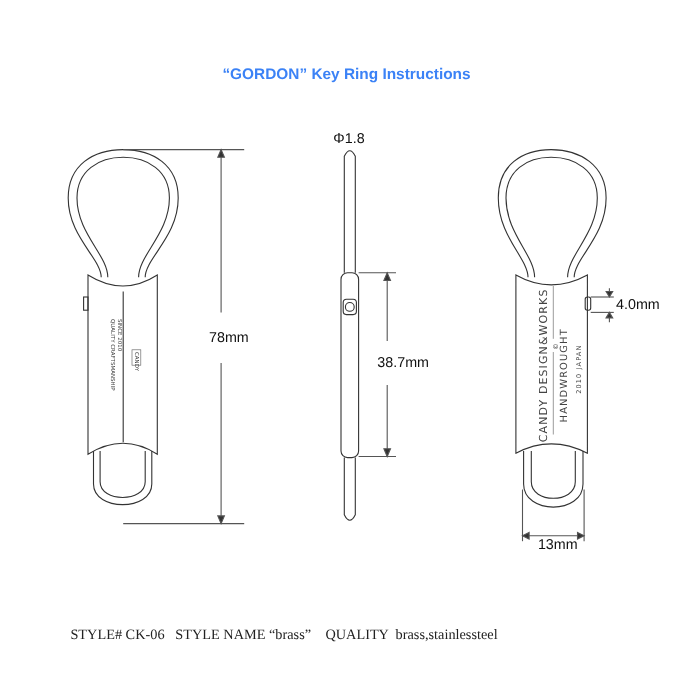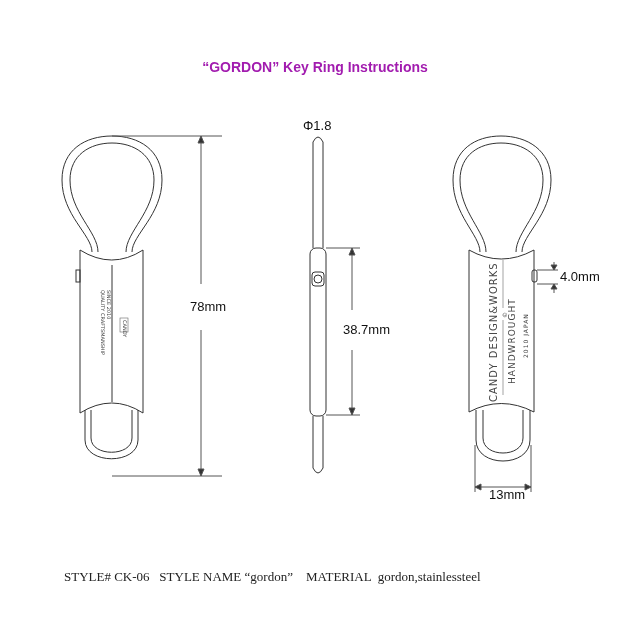--- a/index.html
+++ b/index.html
@@ -1,19 +1,19 @@
 <!DOCTYPE html>
 <html><head>
 <meta charset="utf-8">
 <style>
   html, body { margin: 0; padding: 0; background: #ffffff; }
   body { width: 630px; height: 630px; position: relative; overflow: hidden; }
   .title {
     position: absolute; left: 0; top: 59px; width: 630px; text-align: center;
-    font-family: "Liberation Sans", sans-serif; font-weight: bold; font-size: 14px; color: #a21caf;
+    font-family: "Liberation Sans", sans-serif; font-weight: bold; font-size: 14px; color: #3b82f6;
   }
   svg.drawing { position: absolute; left: 0; top: 0; }
   .dim-label { font-family: "Liberation Sans", sans-serif; font-size: 13px; fill: #111; }
   .engrave { font-family: "DejaVu Sans", sans-serif; fill: #444; }
   .specs {
     position: absolute; left: 64px; top: 522px;
     font-family: "Liberation Serif", serif; font-size: 13px; color: #222; line-height: 22px;
     white-space: pre;
   }
   .spec-row span { margin-right: 0; }
@@ -115,15 +115,15 @@
   </g>
   <g transform="translate(515,384) rotate(-90)">
     <text class="engrave" x="0" y="0" font-size="9" letter-spacing="1">HANDWROUGHT</text>
   </g>
   <g transform="translate(528,358) rotate(-90)">
     <text class="engrave" x="0" y="0" font-size="6" letter-spacing="1">2010 JAPAN</text>
   </g>
 </svg>
 
 <div class="specs">
-  <div class="spec-row"><span>STYLE# CK-06</span>   <span>STYLE NAME “gordon”</span>    <span>MATERIAL  gordon,stainlessteel</span></div>
+  <div class="spec-row"><span>STYLE# CK-06</span>   <span>STYLE NAME “brass”</span>    <span>QUALITY  brass,stainlessteel</span></div>
   
 </div>
 
 </body></html>

